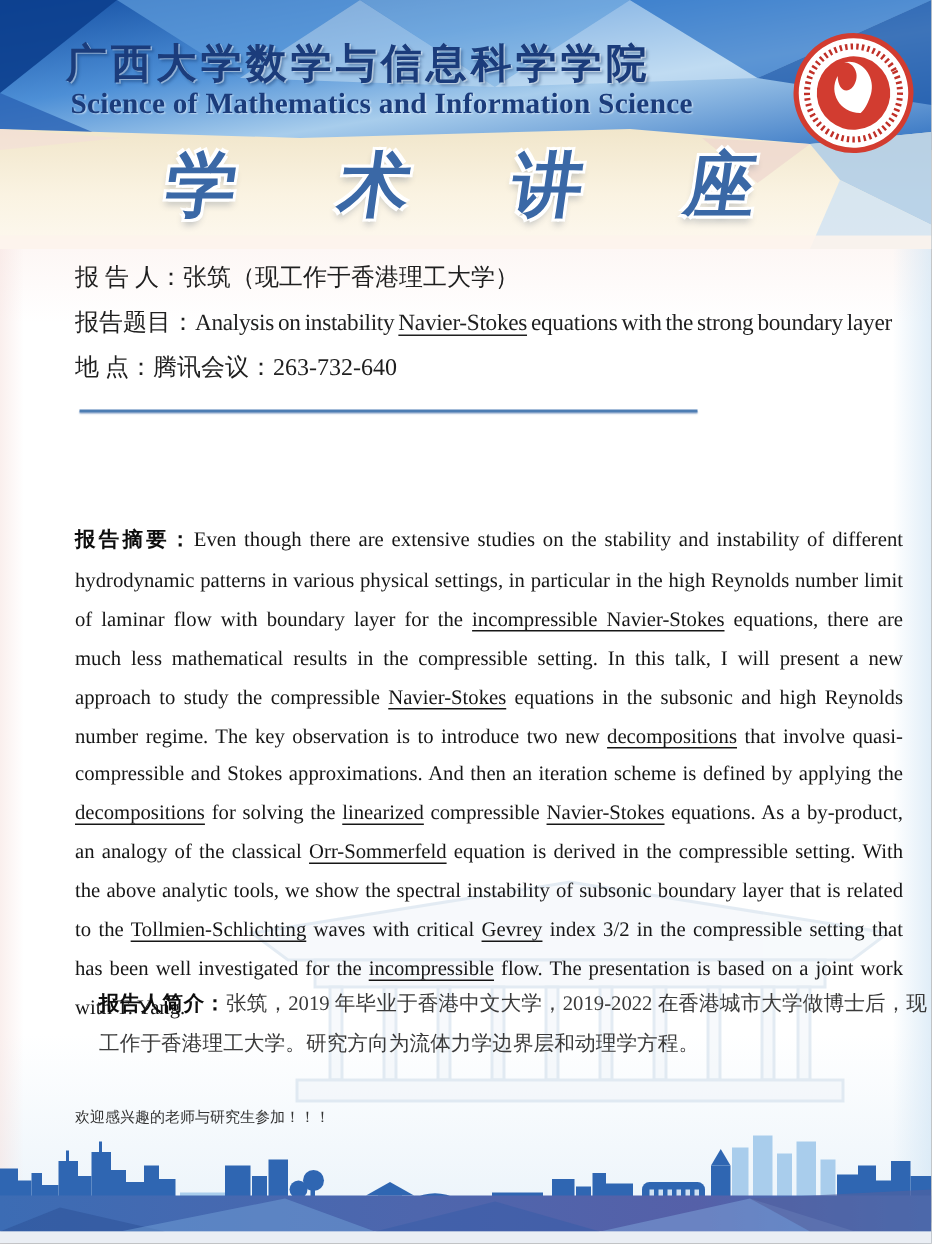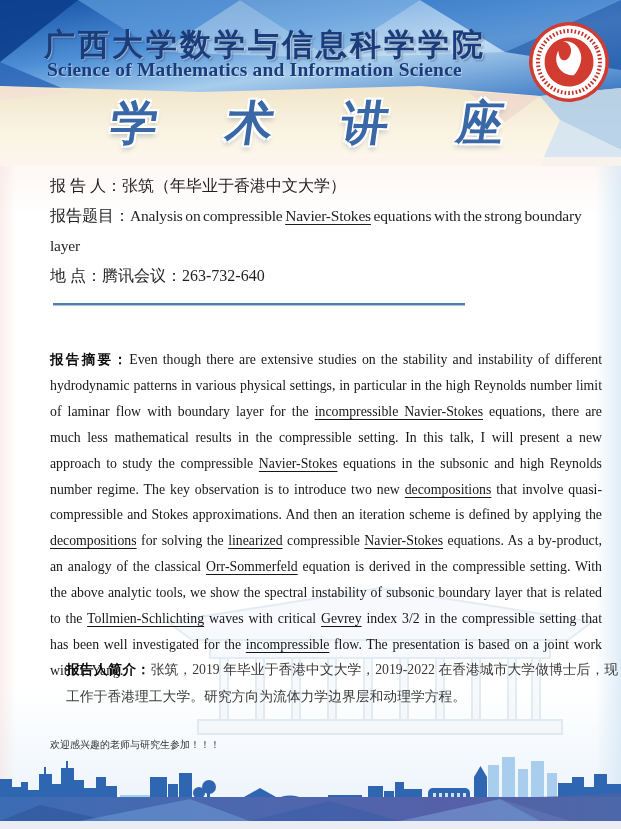--- a/index.html
+++ b/index.html
@@ -11,21 +11,21 @@
       linear-gradient(270deg, rgba(213,231,245,.75) 0px, rgba(213,231,245,0) 26px),
       linear-gradient(0deg, rgba(210,229,244,.5) 0px, rgba(210,229,244,0) 140px),
       linear-gradient(180deg, rgba(250,233,228,.4) 162px, rgba(250,233,228,0) 215px);
     font-family:"Liberation Serif","DejaVu Serif",serif;
     color:#1f1f1f;
   }
   
   .header{position:absolute;left:0;top:0;width:621px;height:166px;}
   .header svg{display:block;}
   .college-cn{
-    position:absolute;left:44px;top:24px;font-size:31px;font-weight:bold;letter-spacing:3px;
+    position:absolute;left:44px;top:24px;font-size:27px;font-weight:bold;letter-spacing:3px;
     color:#1b3c7b;font-family:Liberation Serif, serif;
     text-shadow:1px 1px 0 rgba(255,255,255,.45), 2px 2px 2px rgba(10,40,90,.35);
     white-space:nowrap;
   }
   .college-en{
     position:absolute;left:47px;top:59px;font-size:19.5px;font-weight:bold;letter-spacing:.2px;
     color:#1b3c7b;font-family:"Liberation Serif",serif;
     text-shadow:1px 1px 1px rgba(255,255,255,.5);
     white-space:nowrap;
   }
@@ -107,22 +107,22 @@
       <circle cx="42" cy="42" r="36.5" fill="#ffffff"></circle>
       <circle cx="42" cy="42" r="31" fill="none" stroke="#c03028" stroke-width="4" stroke-dasharray="1.6,2.1"></circle>
       <circle cx="42" cy="42" r="24.5" fill="#d23c30"></circle>
       <path d="M40,56 C28,50 27,34 38,27 C34,35 37,41 44,38 C52,34 52,24 46,21 C58,24 60,40 52,48 C48,52 44,55 40,56 Z" fill="#ffffff"></path>
       <circle cx="46" cy="47" r="3.4" fill="#ffffff"></circle>
     </svg>
     <div class="lecture-title">学 术 讲 座</div>
   </div>
 
   <div class="info">
-    <p><span class="lbl">报 告 人：</span><span>张筑（年毕业于香港中文大学）</span></p>
-    <p class="topic"><span class="lbl">报告题目：</span><span class="topic-en"><span>Analysis on compressible </span><span class="wavy">Navier-Stokes</span><span> equations with the strong boundary layer</span></span></p>
+    <p><span class="lbl">报 告 人：</span><span>张筑（现工作于香港理工大学）</span></p>
+    <p class="topic"><span class="lbl">报告题目：</span><span class="topic-en"><span>Analysis on instability </span><span class="wavy">Navier-Stokes</span><span> equations with the strong boundary layer</span></span></p>
     <p><span class="lbl">地 点：</span><span>腾讯会议：263-732-640</span></p>
     <div class="divider"></div>
   </div>
 
   <svg class="watermark" viewBox="0 0 480 205">
     <g stroke="#c9d9e8" fill="#f0f5fa" stroke-width="2">
       <path d="M28,62 L240,28 L452,62 L428,80 L52,80 Z"></path>
       <rect x="70" y="80" width="340" height="18"></rect>
       <rect x="80" y="98" width="8" height="62"></rect>
         <rect x="116" y="98" width="8" height="62"></rect>

